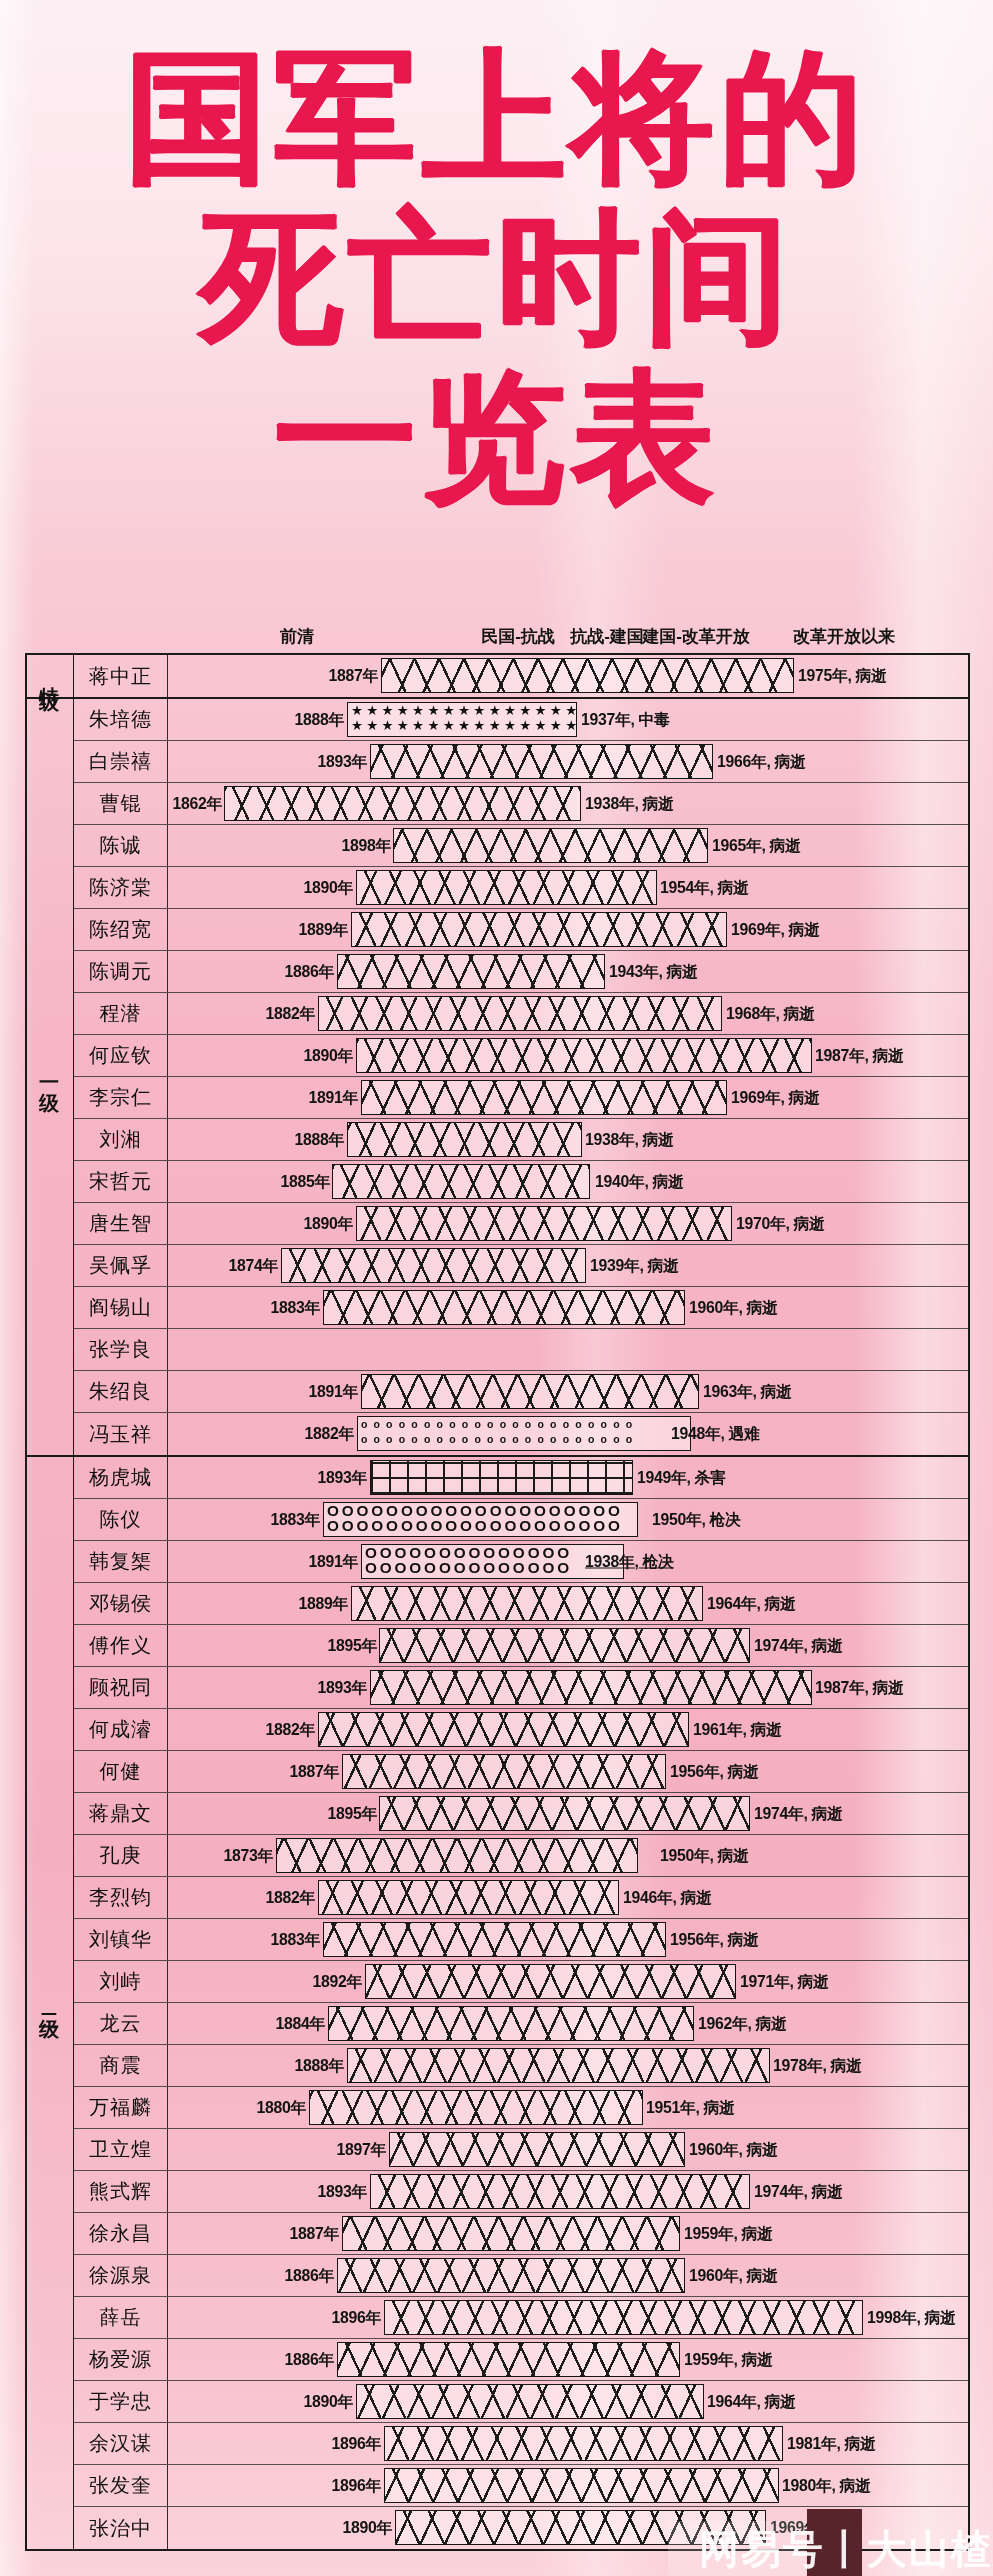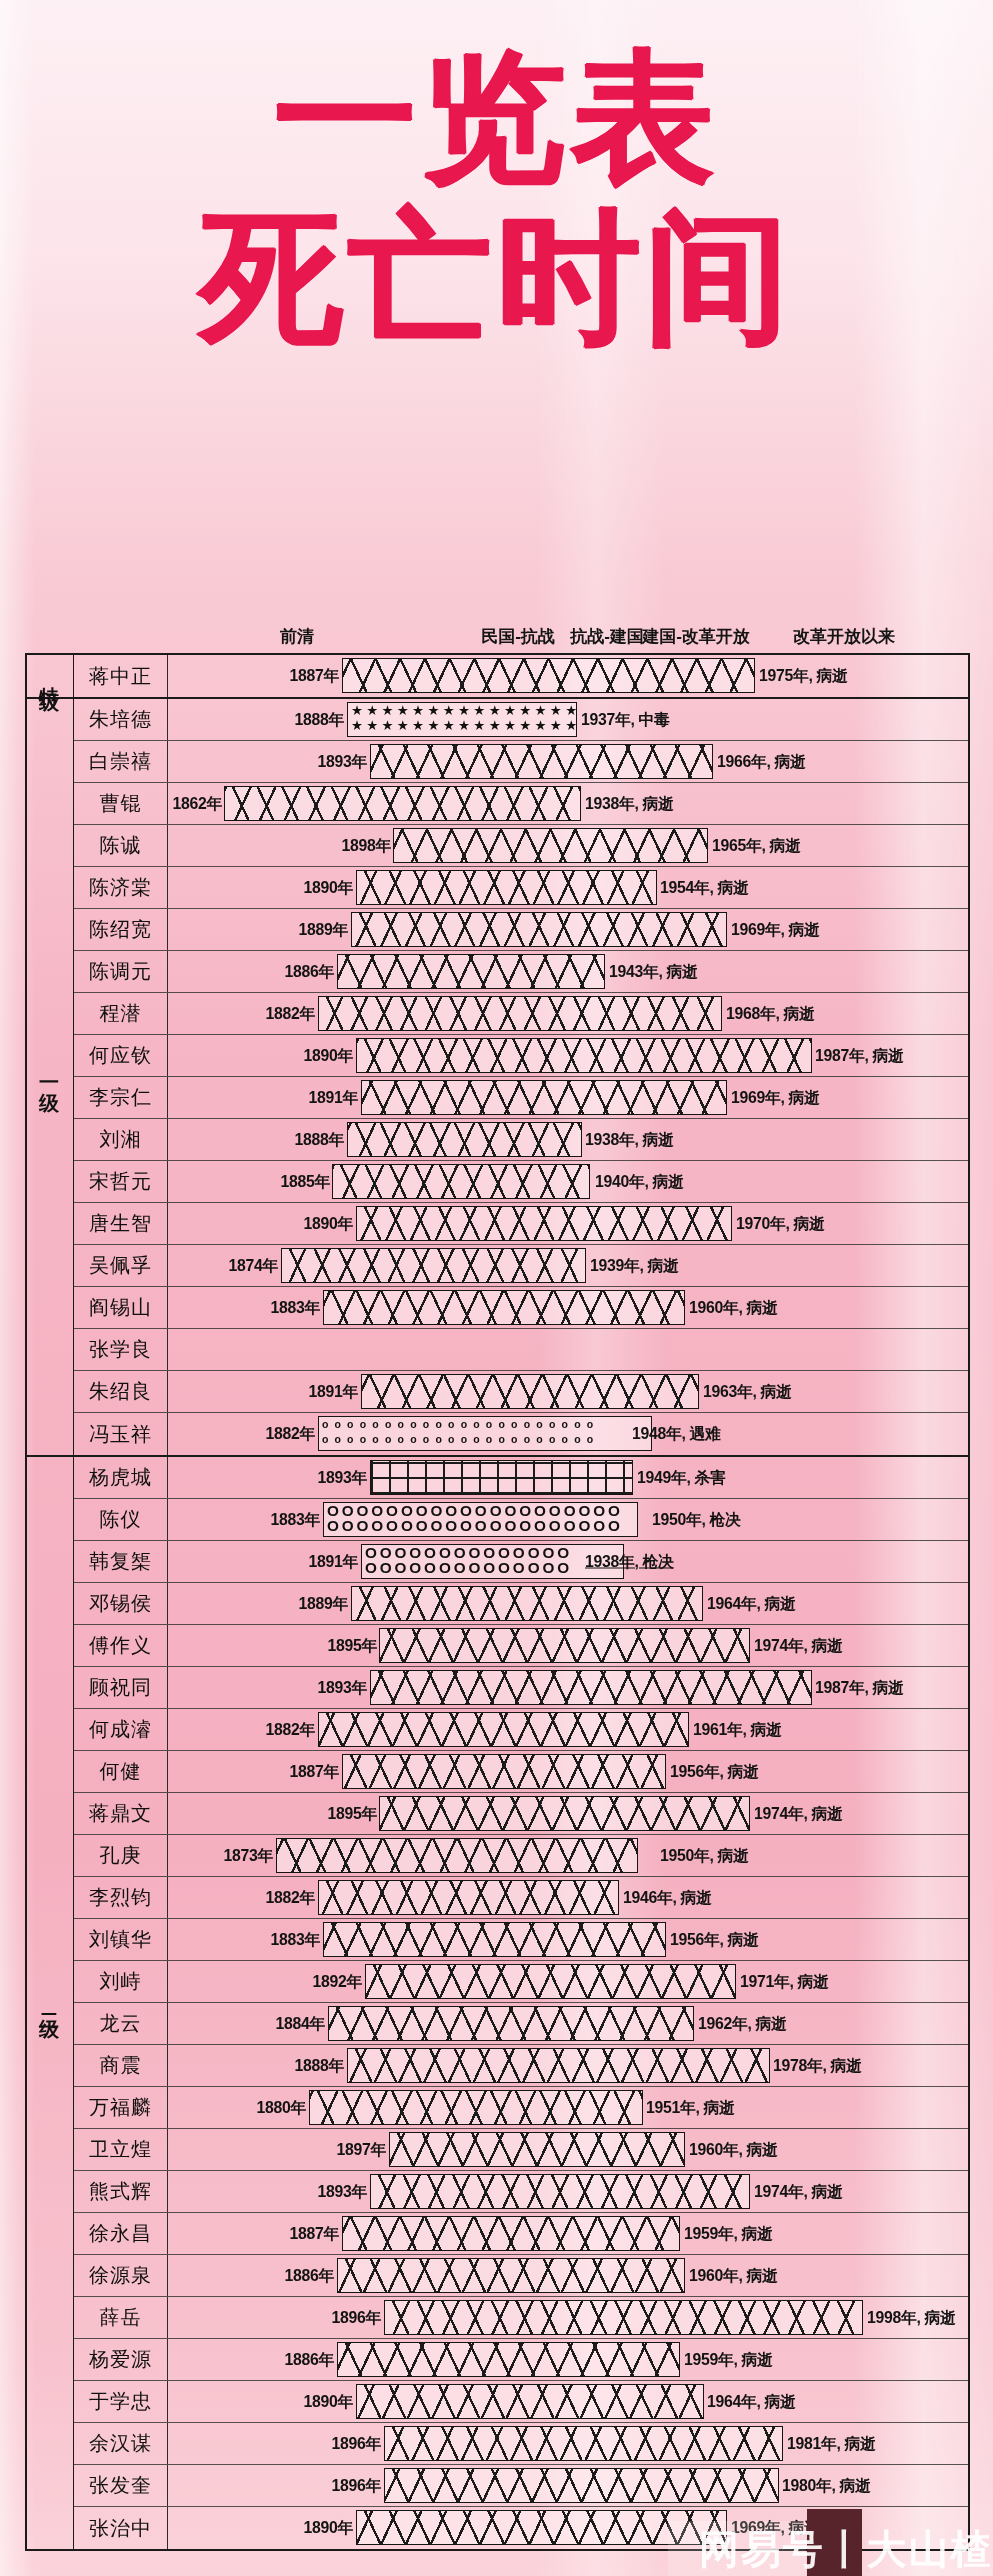--- a/index.html
+++ b/index.html
@@ -25,21 +25,21 @@
     border:2.4px solid #1a1a1a;box-sizing:border-box;overflow:hidden;
   }
   .section{display:flex;border-top:2.9px solid #1a1a1a;}
   .section:first-child{border-top:none;}
   .rankcell{width:47px;border-right:1.9px solid #1a1a1a;box-sizing:border-box;
     display:flex;align-items:center;justify-content:center;}
   .ranktext{writing-mode:vertical-rl;text-orientation:upright;
     font-size:20px;font-weight:700;color:#111;letter-spacing:4.8px;}
   .rows{flex:1;display:flex;flex-direction:column;min-width:0;}
   .row{height:42px;display:flex;border-bottom:1.1px solid rgba(45,45,45,.8);box-sizing:border-box;}
-  .row:last-child{border-bottom:none;}
+  .row:last-child{border-bottom:none;gap:39px;}
   .namecell{width:94px;border-right:1.4px solid #2a2a2a;box-sizing:border-box;
     display:flex;align-items:center;justify-content:center;
     font-size:20px;font-weight:500;color:#101010;letter-spacing:1px;white-space:nowrap;}
   .chartcell{flex:1;position:relative;min-width:0;}
   .bar{position:absolute;top:3.3px;height:35px;border:1.9px solid #151515;box-sizing:border-box;
     background-color:rgba(255,248,250,.5);overflow:hidden;}
   .ylabel{position:absolute;top:50%;font-size:15.8px;font-weight:700;color:#131313;
     white-space:nowrap;letter-spacing:-0.3px;}
   .byear{transform:translate(-100%,-50%);}
   .dlabel{transform:translateY(-50%);}
@@ -56,22 +56,23 @@
   .p-circles_small .glyphrow{font-size:10.5px;line-height:15px;letter-spacing:6.2px;}
   .wm-block{position:absolute;left:807px;top:2509px;width:55px;height:67px;background:#57242c;}
   .wm-block2{position:absolute;left:668px;top:2521px;width:138px;height:55px;background:rgba(255,255,255,.18);}
   .watermark{position:absolute;left:699px;top:2522px;font-size:40px;font-weight:700;
     color:rgba(255,255,255,.93);letter-spacing:1.9px;white-space:nowrap;}
 </style>
 </head>
 <body>
 
 <div class="title" style="color: rgb(232, 23, 78);">
+  <div>国军上将的</div>
+  <div>死亡时间</div>
   <div>一览表</div>
-  <div>死亡时间</div>
 </div>
 
 <div class="era-labels">
     <span class="era-label" style="left: 127px;">前清</span>
     <span class="era-label" style="left: 348px;">民国-抗战</span>
     <span class="era-label" style="left: 437px;">抗战-建国</span>
     <span class="era-label" style="left: 526px;">建国-改革开放</span>
     <span class="era-label" style="left: 674px;">改革开放以来</span>
   </div>
 

